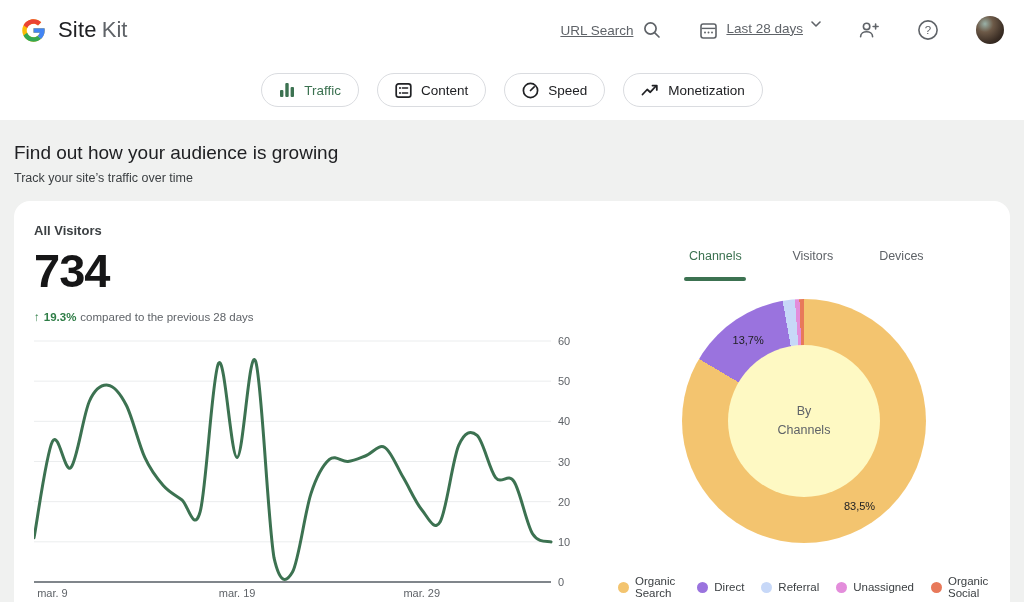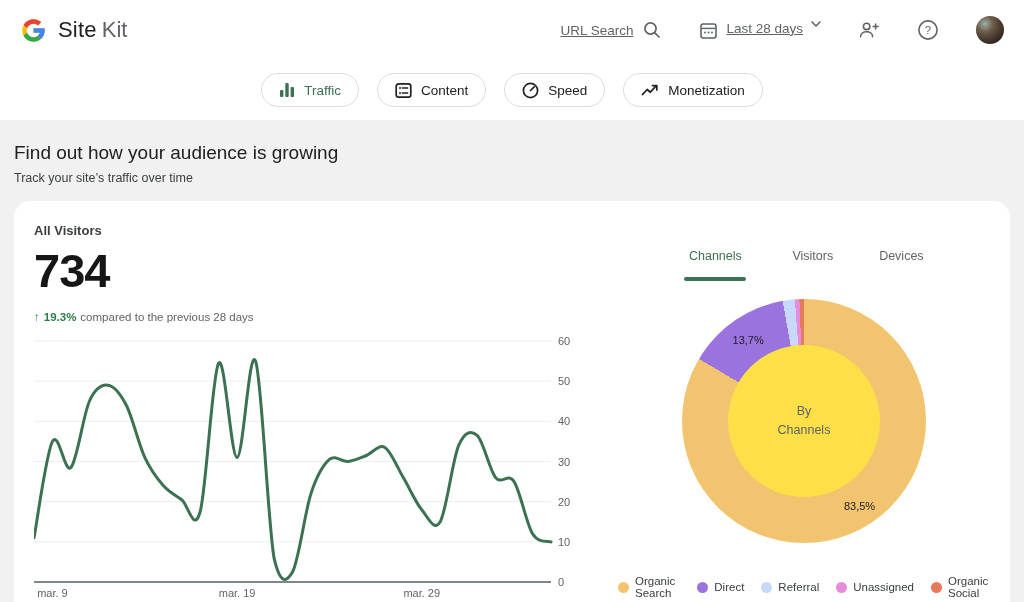--- a/index.html
+++ b/index.html
@@ -43,21 +43,21 @@
 
   
   .right-col { flex:1; padding:26px 0 0 24px; }
   .panel-tabs { display:flex; justify-content:center; gap:46px; }
   .panel-tab { font-size:12.5px; font-weight:500; color:#5f6368; cursor:pointer; text-align:center; padding-bottom:6px; }
   .panel-tab.active { color:#3c7251; }
   .tab-underline { height:4px; width:62px; border-radius:3px; background:#3c7251; margin:14px auto 0; }
 
   .donut-wrap { position:relative; width:244px; height:244px; margin:12px auto 0; }
   .donut-ring { position:absolute; inset:0; border-radius:50%; }
-  .donut-hole { position:absolute; left:46px; top:46px; width:152px; height:152px; border-radius:50%; background:#fde047;
+  .donut-hole { position:absolute; left:46px; top:46px; width:152px; height:152px; border-radius:50%; background:#fef9c3;
     display:flex; flex-direction:column; align-items:center; justify-content:center; }
   .donut-center-text { font-size:12.5px; color:#5f6368; line-height:1.5; text-align:center; }
   .donut-label { position:absolute; font-size:11px; color:#202124; transform:translate(-50%,-50%); white-space:nowrap; }
 
   .legend { display:flex; align-items:center; gap:17px; margin-top:32px; }
   .legend-item { display:flex; align-items:center; gap:6px; }
   .legend-dot { width:11px; height:11px; border-radius:50%; flex:0 0 auto; }
   .legend-label { font-size:11.5px; color:#3c4043; }
 
   svg.icon { display:block; }

